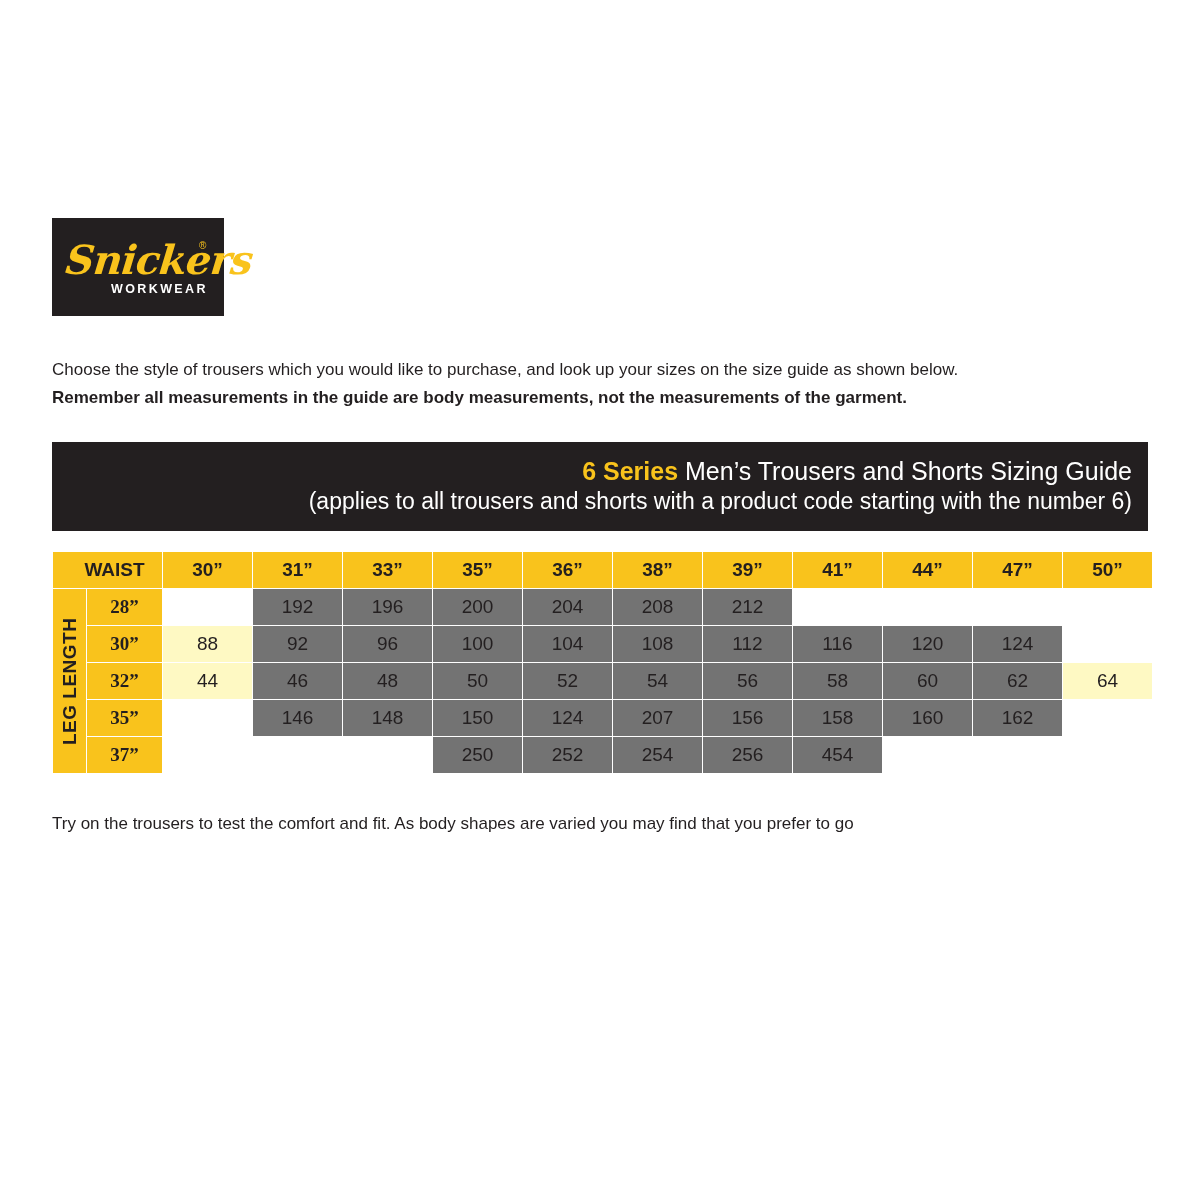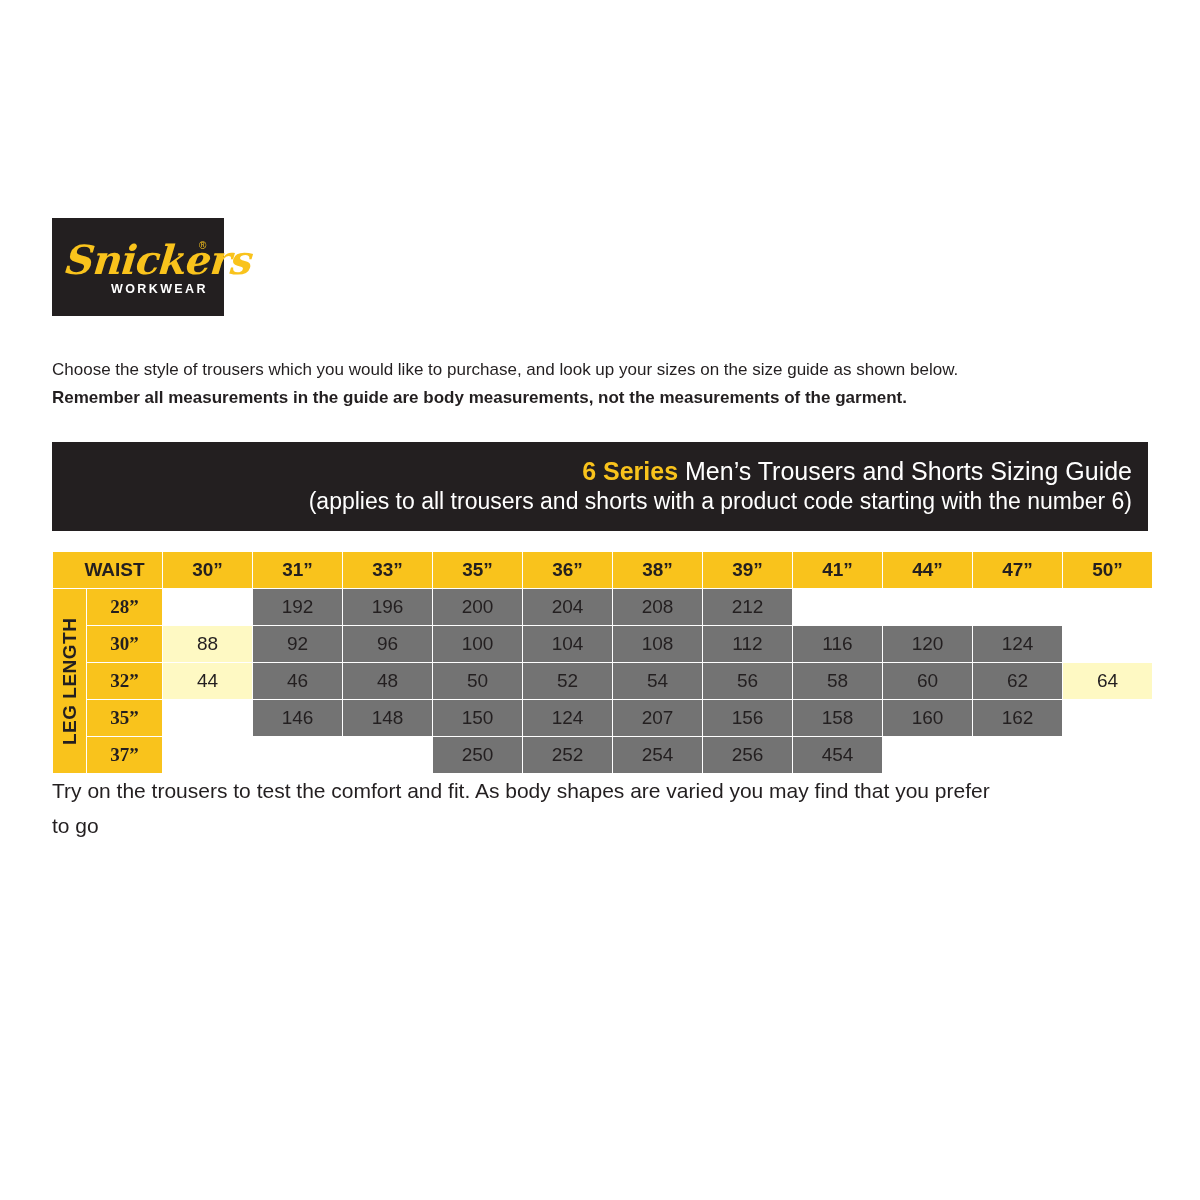--- a/index.html
+++ b/index.html
@@ -154,21 +154,22 @@
     background: #ffffff;
   }
 
   
   col.c-leg   { width: 34px; }
   col.c-row   { width: 76px; }
   col.c-data  { width: 90px; }
 
   
   .footer-text {
-    font-size: 21px;
+    margin-top: 36px;
+    font-size: 17px;
     line-height: 1.65;
     color: #231f20;
     max-width: 960px;
   }
 </style>
 </head>
 <body>
 
 <div class="page">
 

